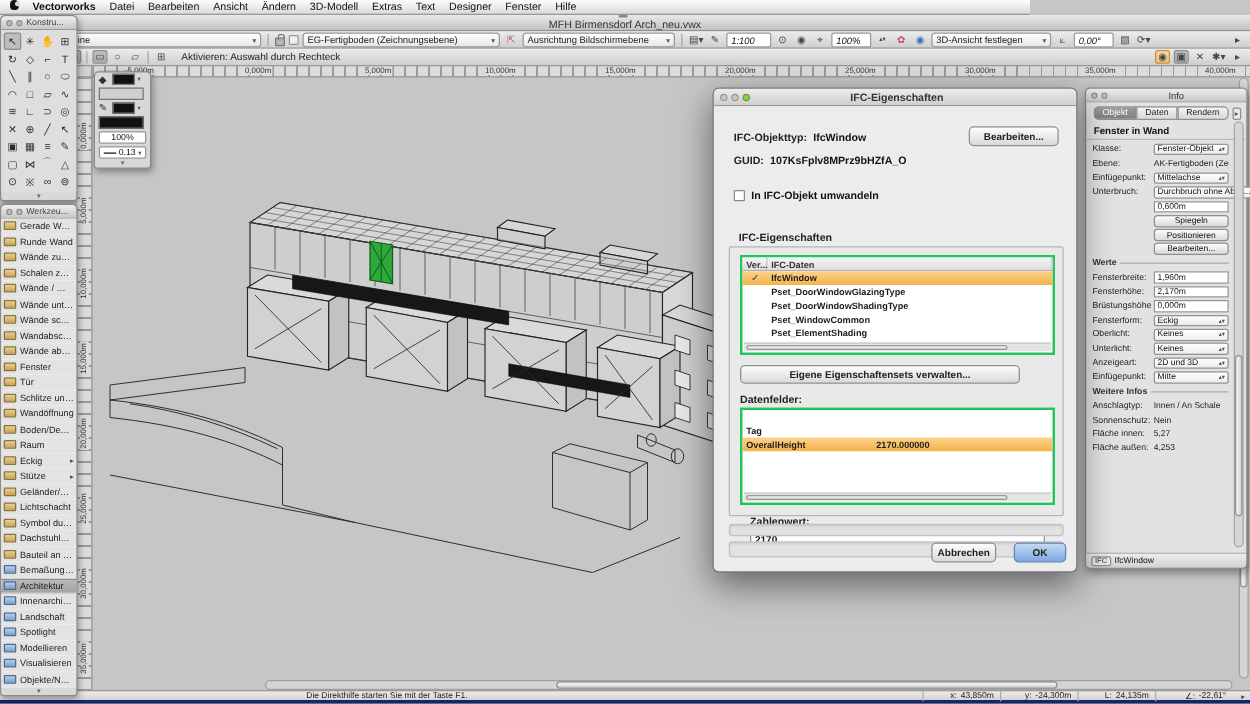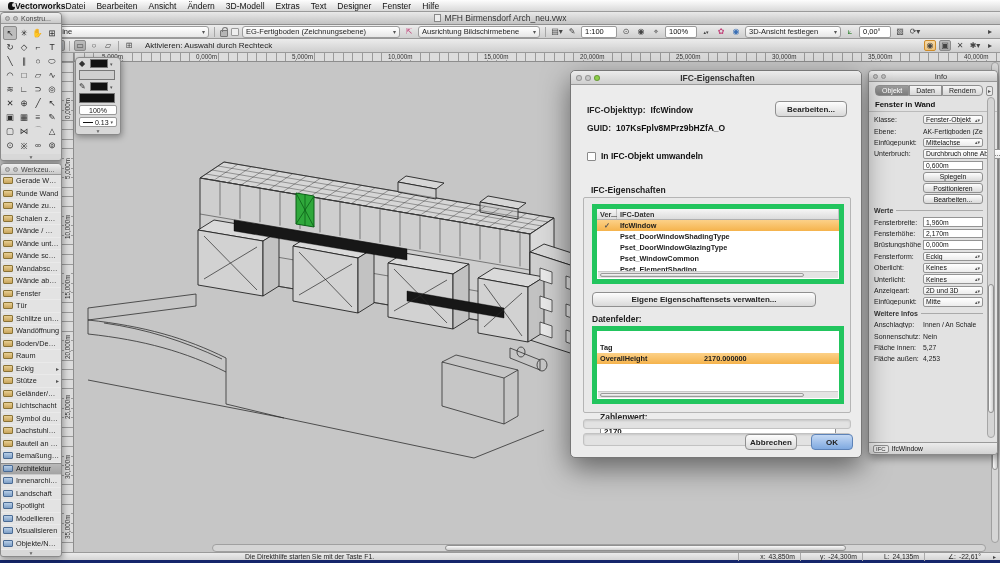--- a/index.html
+++ b/index.html
@@ -1,40 +1,40 @@
 <!DOCTYPE html>
 <html><head>
 <meta charset="utf-8">
 <style>
   * { margin:0; padding:0; box-sizing:border-box; }
   html,body { width:1000px; height:563px; overflow:hidden; }
   body { font-family:"Liberation Sans", sans-serif; background:#c6c6c6; position:relative; color:#111; }
 
   
-  #menubar { position:absolute; left:0; top:0; width:1000px; height:12px; background:linear-gradient(#fdfdfd,#d9d9d9); border-bottom:1px solid #9a9a9a; display:flex; align-items:center; padding:0 8px; font-size:8.5px; z-index:60; }
+  #menubar { position:absolute; left:0; top:0; width:824px; height:12px; background:linear-gradient(#fdfdfd,#d9d9d9); border-bottom:1px solid #9a9a9a; display:flex; gap:11px; padding:0 8px; font-size:8.5px; z-index:60; }
   .apple { width:7px; height:8px; background:#111; border-radius:45% 45% 40% 40%; position:relative; }
   .apple:after{ content:""; position:absolute; right:-1px; top:1px; width:4px; height:4px; background:#ddd; border-radius:50%; }
   #menubar .app-name { font-weight:bold; }
   .menu-item { white-space:nowrap; }
 
   
-  #titlebar { position:absolute; left:0; top:12px; width:1000px; height:13px; background:linear-gradient(#e9e9e9,#c2c2c2); border-bottom:1px solid #8e8e8e; display:flex; align-items:center; justify-content:center; font-size:8.5px; color:#333; z-index:5; }
+  #titlebar { position:absolute; left:0; top:12px; width:1000px; height:13px; background:linear-gradient(#e9e9e9,#c2c2c2); border-bottom:1px solid #8e8e8e; display:flex; align-items:center; justify-content:center; font-size:8.5px; color:#333; z-index:5;flex-direction:column; }
   #titlebar .doc-ico { width:7px; height:8px; background:#eee; border:1px solid #888; margin-right:4px; }
 
   
   .tb { position:absolute; left:0; width:1000px; background:linear-gradient(#ececec,#cfcfcf); border-bottom:1px solid #999; display:flex; align-items:center; font-size:8px; z-index:5; }
   #toolbar1 { top:25px; height:14px; padding:0 4px; gap:3px; }
   #toolbar2 { top:39px; height:14px; padding:0 4px; gap:2px; }
   .tb-ico { min-width:12px; height:11px; display:flex; align-items:center; justify-content:center; font-size:8px; color:#444; }
   .tb-ico.pressed { background:linear-gradient(#bcbcbc,#a8a8a8); border:1px solid #8a8a8a; border-radius:2px; }
   .tb-sep { width:1px; height:10px; background:#a5a5a5; margin:0 2px; }
   .dd { height:12px; background:linear-gradient(#fff,#e6e6e6); border:1px solid #9b9b9b; border-radius:3px; display:flex; align-items:center; padding:0 3px; gap:3px; font-size:7.5px; color:#222; }
   .dd .dd-val { overflow:hidden; white-space:nowrap; text-overflow:ellipsis; flex:1; }
   .dd .dd-arr { font-size:6px; color:#555; }
-  .tb-field { height:12px; background:#fff; border:1px solid #9b9b9b; border-radius:2px; display:flex; align-items:flex-start; padding:0 3px; font-size:7.5px; }
+  .tb-field { height:12px; background:#fff; border:1px solid #9b9b9b; border-radius:2px; display:flex; align-items:flex-end; padding:0 3px; font-size:7.5px;font-style:italic; }
   .lockico { width:8px; height:7px; background:#b5b5b5; border:1px solid #777; border-radius:1px; position:relative; margin-top:3px; }
   .lockico:before { content:""; position:absolute; left:1px; top:-4px; width:4px; height:4px; border:1px solid #777; border-bottom:none; border-radius:3px 3px 0 0; }
   .mini-cb { width:8px; height:8px; background:#eee; border:1px solid #999; border-radius:1px; }
   #mode-hint { font-size:8px; color:#222; margin-left:8px; }
   #tb2-right { position:absolute; right:4px; top:1px; display:flex; gap:3px; align-items:center; }
   .tb-ico.hl { border:1px solid #cf8c2a; background:linear-gradient(#f5d9a8,#ecc27c); border-radius:2px; }
 
   
   #canvas-area { position:absolute; left:62px; top:52px; right:0; bottom:11px; background:#c6c6c6; }
   #hruler { position:absolute; left:12px; right:0; top:0; height:10px; background:#dcdcdc; border-bottom:1px solid #8d8d8d;
@@ -92,21 +92,21 @@
   .dlg-lab { color:#222; }
   .btn { background:linear-gradient(#fdfdfd,#d9d9d9); border:1px solid #8f8f8f; border-radius:4px; font-size:8px; display:flex; align-items:center; justify-content:center; color:#222; }
   .btn.blue { background:linear-gradient(#c3d8f4,#7fa9e0); border-color:#5d83b8; }
   #dlg-edit { position:absolute; right:14px; top:16px; width:72px; height:16px; }
   #row-typ { position:absolute; left:16px; top:20px; display:flex; gap:5px; }
   #row-guid { position:absolute; left:16px; top:38px; display:flex; gap:5px; }
   #row-cb { position:absolute; left:16px; top:66px; display:flex; gap:5px; align-items:center; }
   .cbx { width:9px; height:9px; background:#fff; border:1px solid #8a8a8a; border-radius:1px; }
   #grp-lab { position:absolute; left:20px; top:100px; }
   #grp-box { position:absolute; left:12px; top:112px; width:268px; height:216px; border:1px solid #b5b5b5; background:#e9e9e9; border-radius:2px; }
-  .listbox { position:absolute; background:#fff; border:5px solid #22c55e; }
+  .listbox { position:absolute; background:#fff; border:2px solid #22c55e; }
   .lb-head { display:flex; background:linear-gradient(#f6f6f6,#dcdcdc); border-bottom:1px solid #b0b0b0; font-size:7.3px; color:#333; height:11px; align-items:center; }
   .lb-head span { padding:0 3px; border-right:1px solid #c4c4c4; height:100%; display:flex; align-items:center; }
   .lb-row { display:flex; height:11px; align-items:center; font-size:7.3px; color:#1c1c1c; }
   .lb-row.sel { background:linear-gradient(#fcd188,#f5b34c); }
   .lb-row .c-ver { width:20px; text-align:center; color:#555; flex:none; }
   .lb-row .c-name { padding-left:3px; }
   .lb-hscroll { position:absolute; left:1px; right:1px; bottom:1px; height:7px; background:#e4e4e4; border-top:1px solid #c9c9c9; }
   .lb-hscroll .thumb { position:absolute; left:2px; width:85%; top:1px; bottom:1px; background:linear-gradient(#fbfbfb,#cfcfcf); border:1px solid #9a9a9a; border-radius:3px; }
   #ifc-list { left:8px; top:6px; width:252px; height:80px; }
   #ifc-list .rows { position:absolute; top:11px; left:0; right:0; bottom:8px; overflow:hidden; }
@@ -651,25 +651,25 @@
           <span style="width:20px">Ver...</span>
           <span style="flex:1">IFC-Daten</span>
         </div>
         <div class="rows" id="ifc-rows">
             <div class="lb-row sel">
               <span class="c-ver">✓</span>
               <span class="c-name">IfcWindow</span>
             </div>
             <div class="lb-row">
               <span class="c-ver"></span>
-              <span class="c-name">Pset_DoorWindowShadingType</span>
+              <span class="c-name">Pset_DoorWindowGlazingType</span>
             </div>
             <div class="lb-row">
               <span class="c-ver"></span>
-              <span class="c-name">Pset_DoorWindowGlazingType</span>
+              <span class="c-name">Pset_DoorWindowShadingType</span>
             </div>
             <div class="lb-row">
               <span class="c-ver"></span>
               <span class="c-name">Pset_WindowCommon</span>
             </div>
             <div class="lb-row">
               <span class="c-ver"></span>
               <span class="c-name">Pset_ElementShading</span>
             </div>
           </div>

